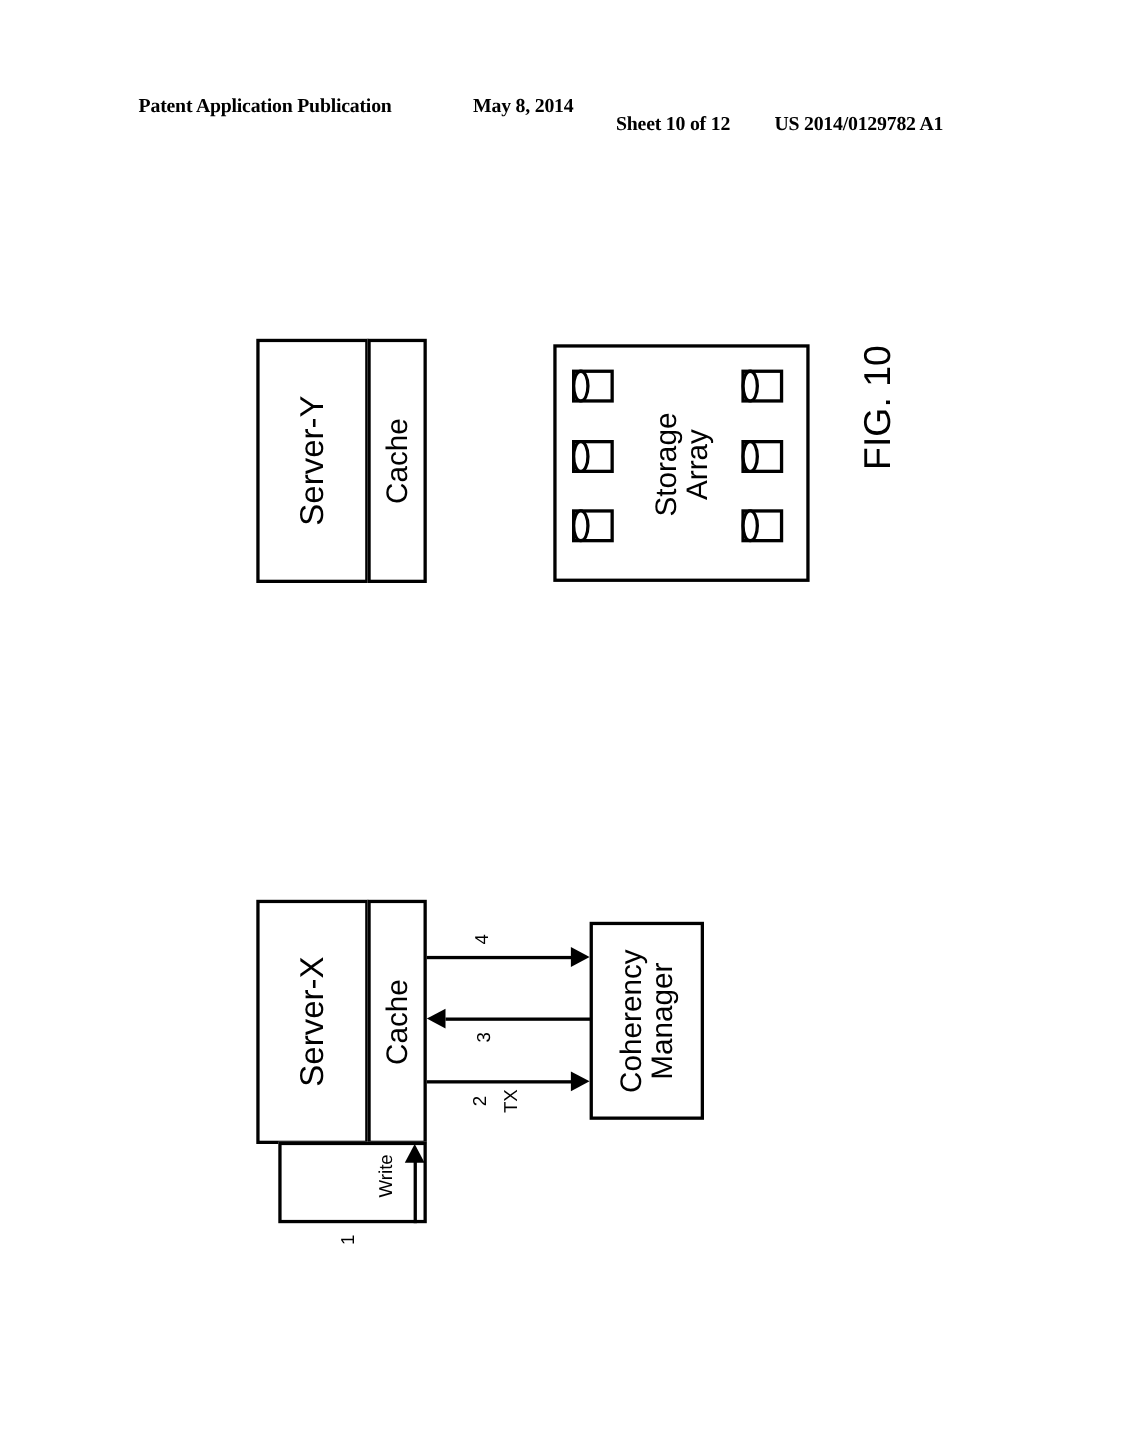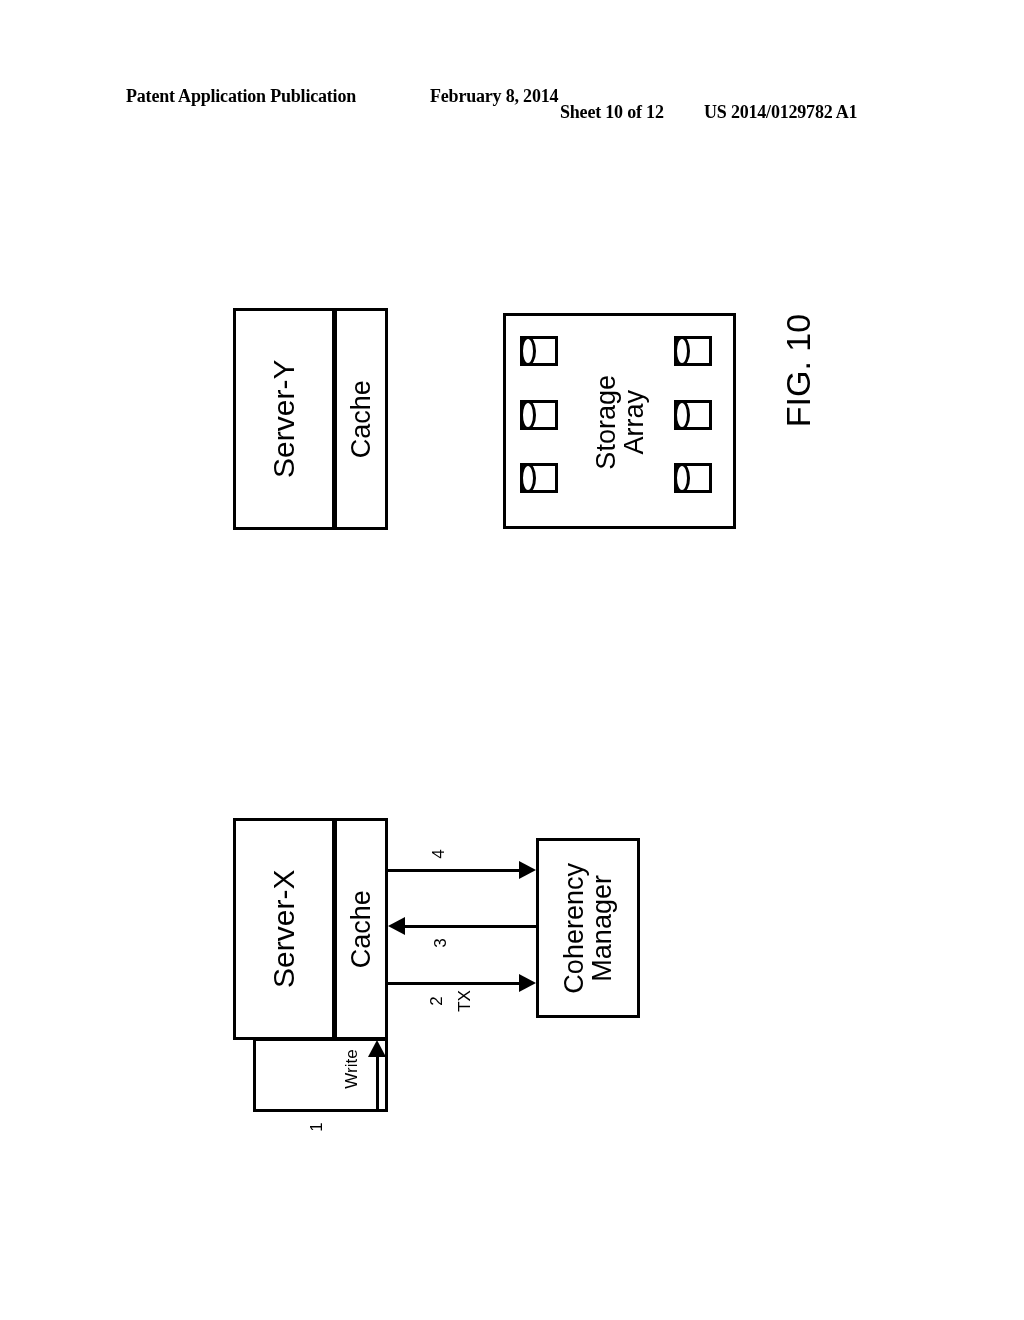--- a/index.html
+++ b/index.html
@@ -188,21 +188,21 @@
     font-family: "Liberation Sans", sans-serif;
     white-space: nowrap;
   }
   .fig-caption > span { display: block; transform: rotate(-90deg); }
 </style>
 </head>
 <body>
 
 <div class="page-header">
   <span class="hdr-pub">Patent Application Publication</span>
-  <span class="hdr-date">February 8, 2014</span>
+  <span class="hdr-date">May 8, 2014</span>
   <span class="hdr-sheet">Sheet 10 of 12</span>
   <span class="hdr-pat">US 2014/0129782 A1</span>
 </div>
 
 <div class="fig-caption">
   <span>FIG. 10</span>
 </div>
 
 <div class="box" id="server-y-box"></div>
 <div class="vlabel lbl-server-y">

